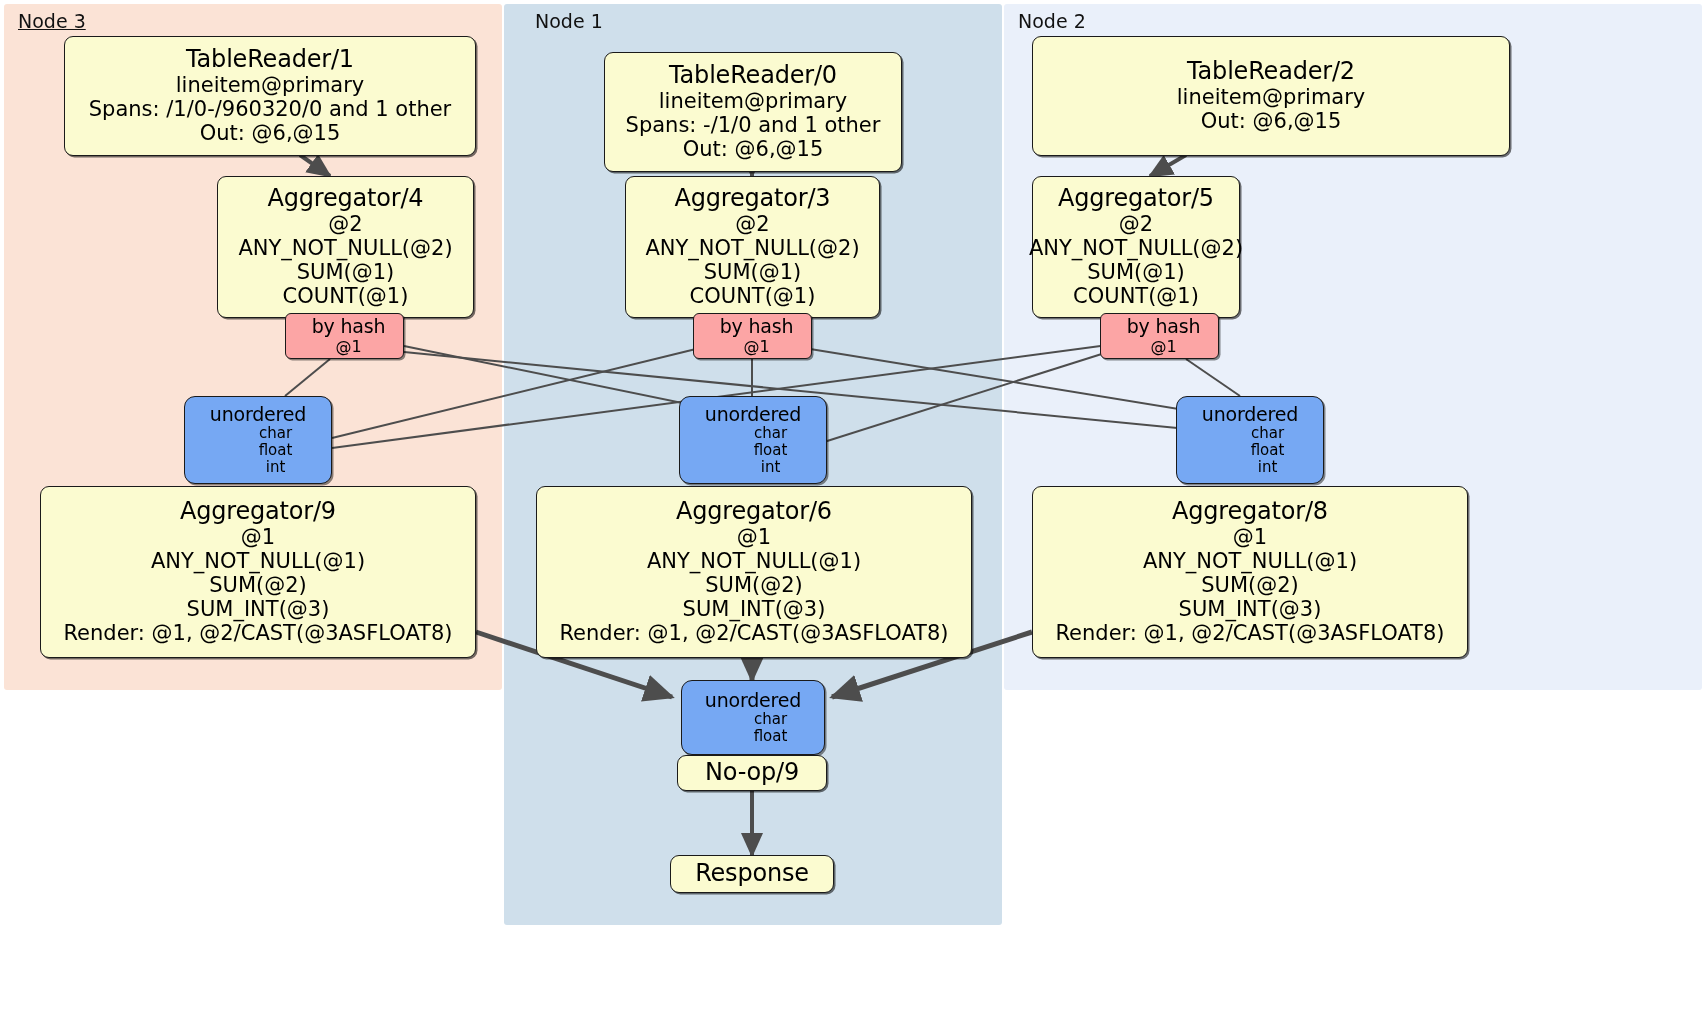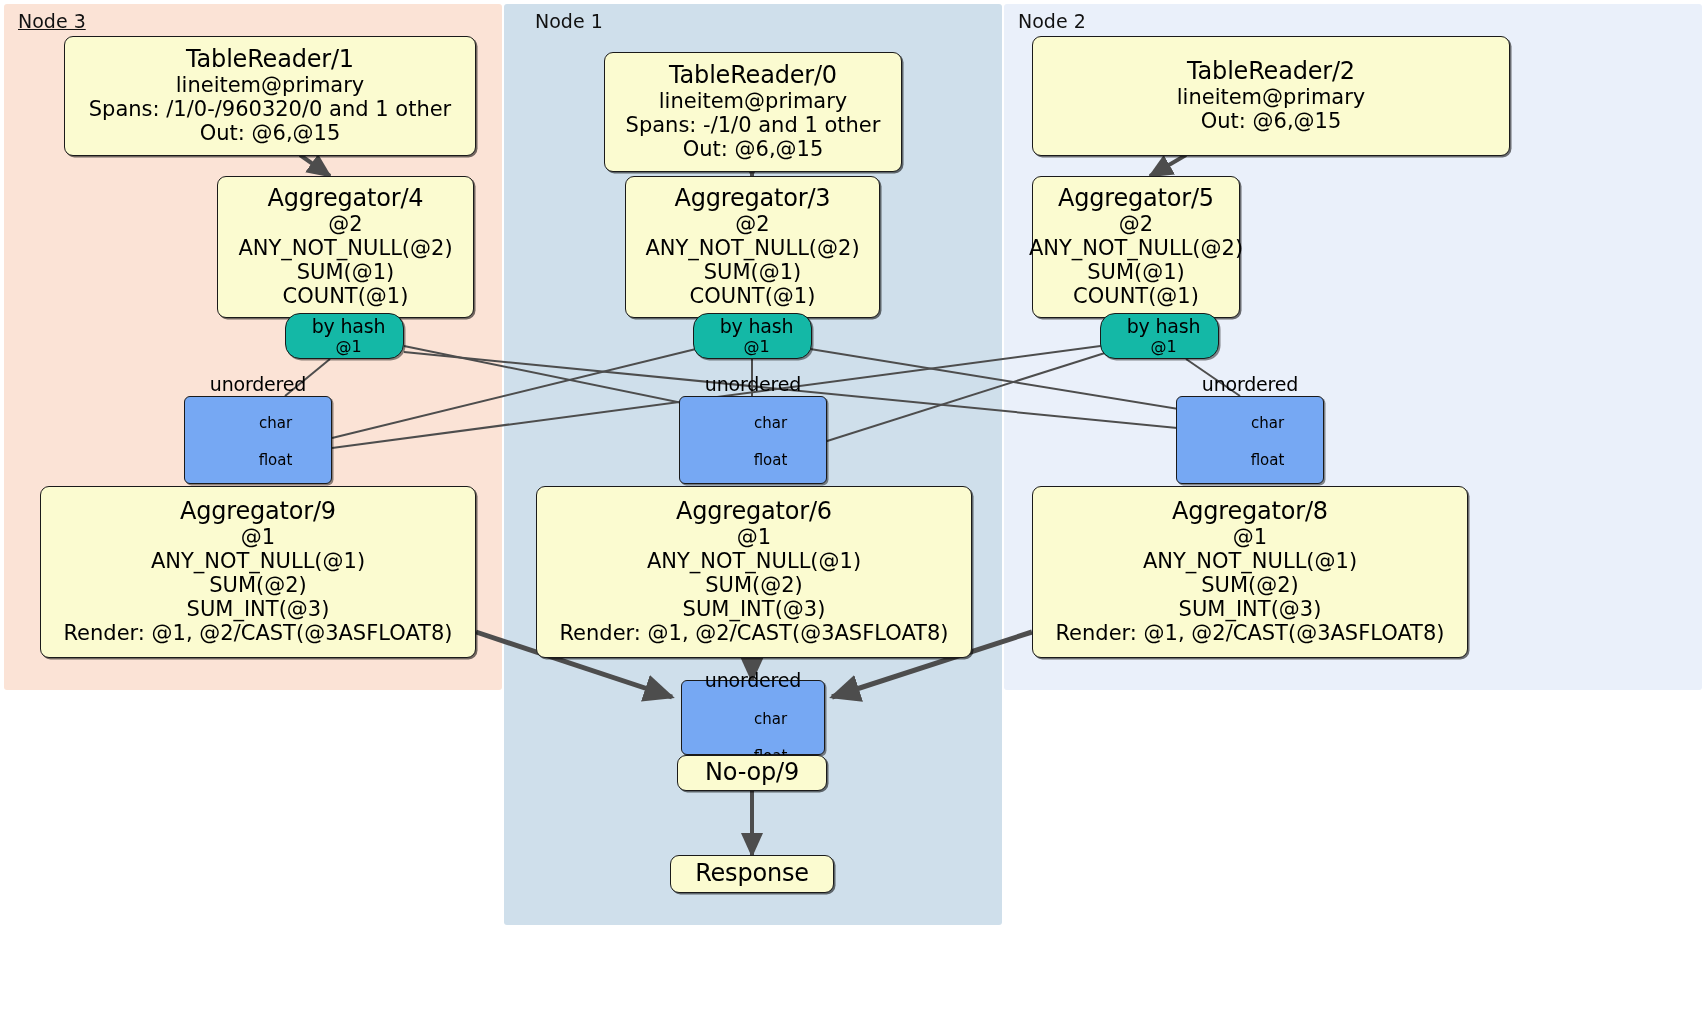--- a/index.html
+++ b/index.html
@@ -51,30 +51,29 @@
     border: 1.6px solid #1a1a1a;
     line-height: 1.14;
     color: #000000;
   }
   .proc {
     background: #fbfbd0;
     border-radius: 9px;
     box-shadow: 1.5px 1.5px 0 rgba(0,0,0,0.55);
   }
   .router {
-    background: #14b8a6;
-    border-radius: 15px;
+    background: #fca5a5;
+    border-radius: 6px;
     box-shadow: 1.5px 1.5px 0 rgba(0,0,0,0.45);
     padding-left: 8px;
   }
   .sync {
     background: #76a8f3;
-    border-radius: 6px;
+    border-radius: 11px;
     box-shadow: 1.5px 1.5px 0 rgba(0,0,0,0.45);
-    gap: 20px;
   }
   .box .title {
     font-weight: normal;
     font-size: 24px;
     letter-spacing: -0.2px;
   }
   .box .sub {
     font-size: 21px;
     white-space: nowrap;
   }

